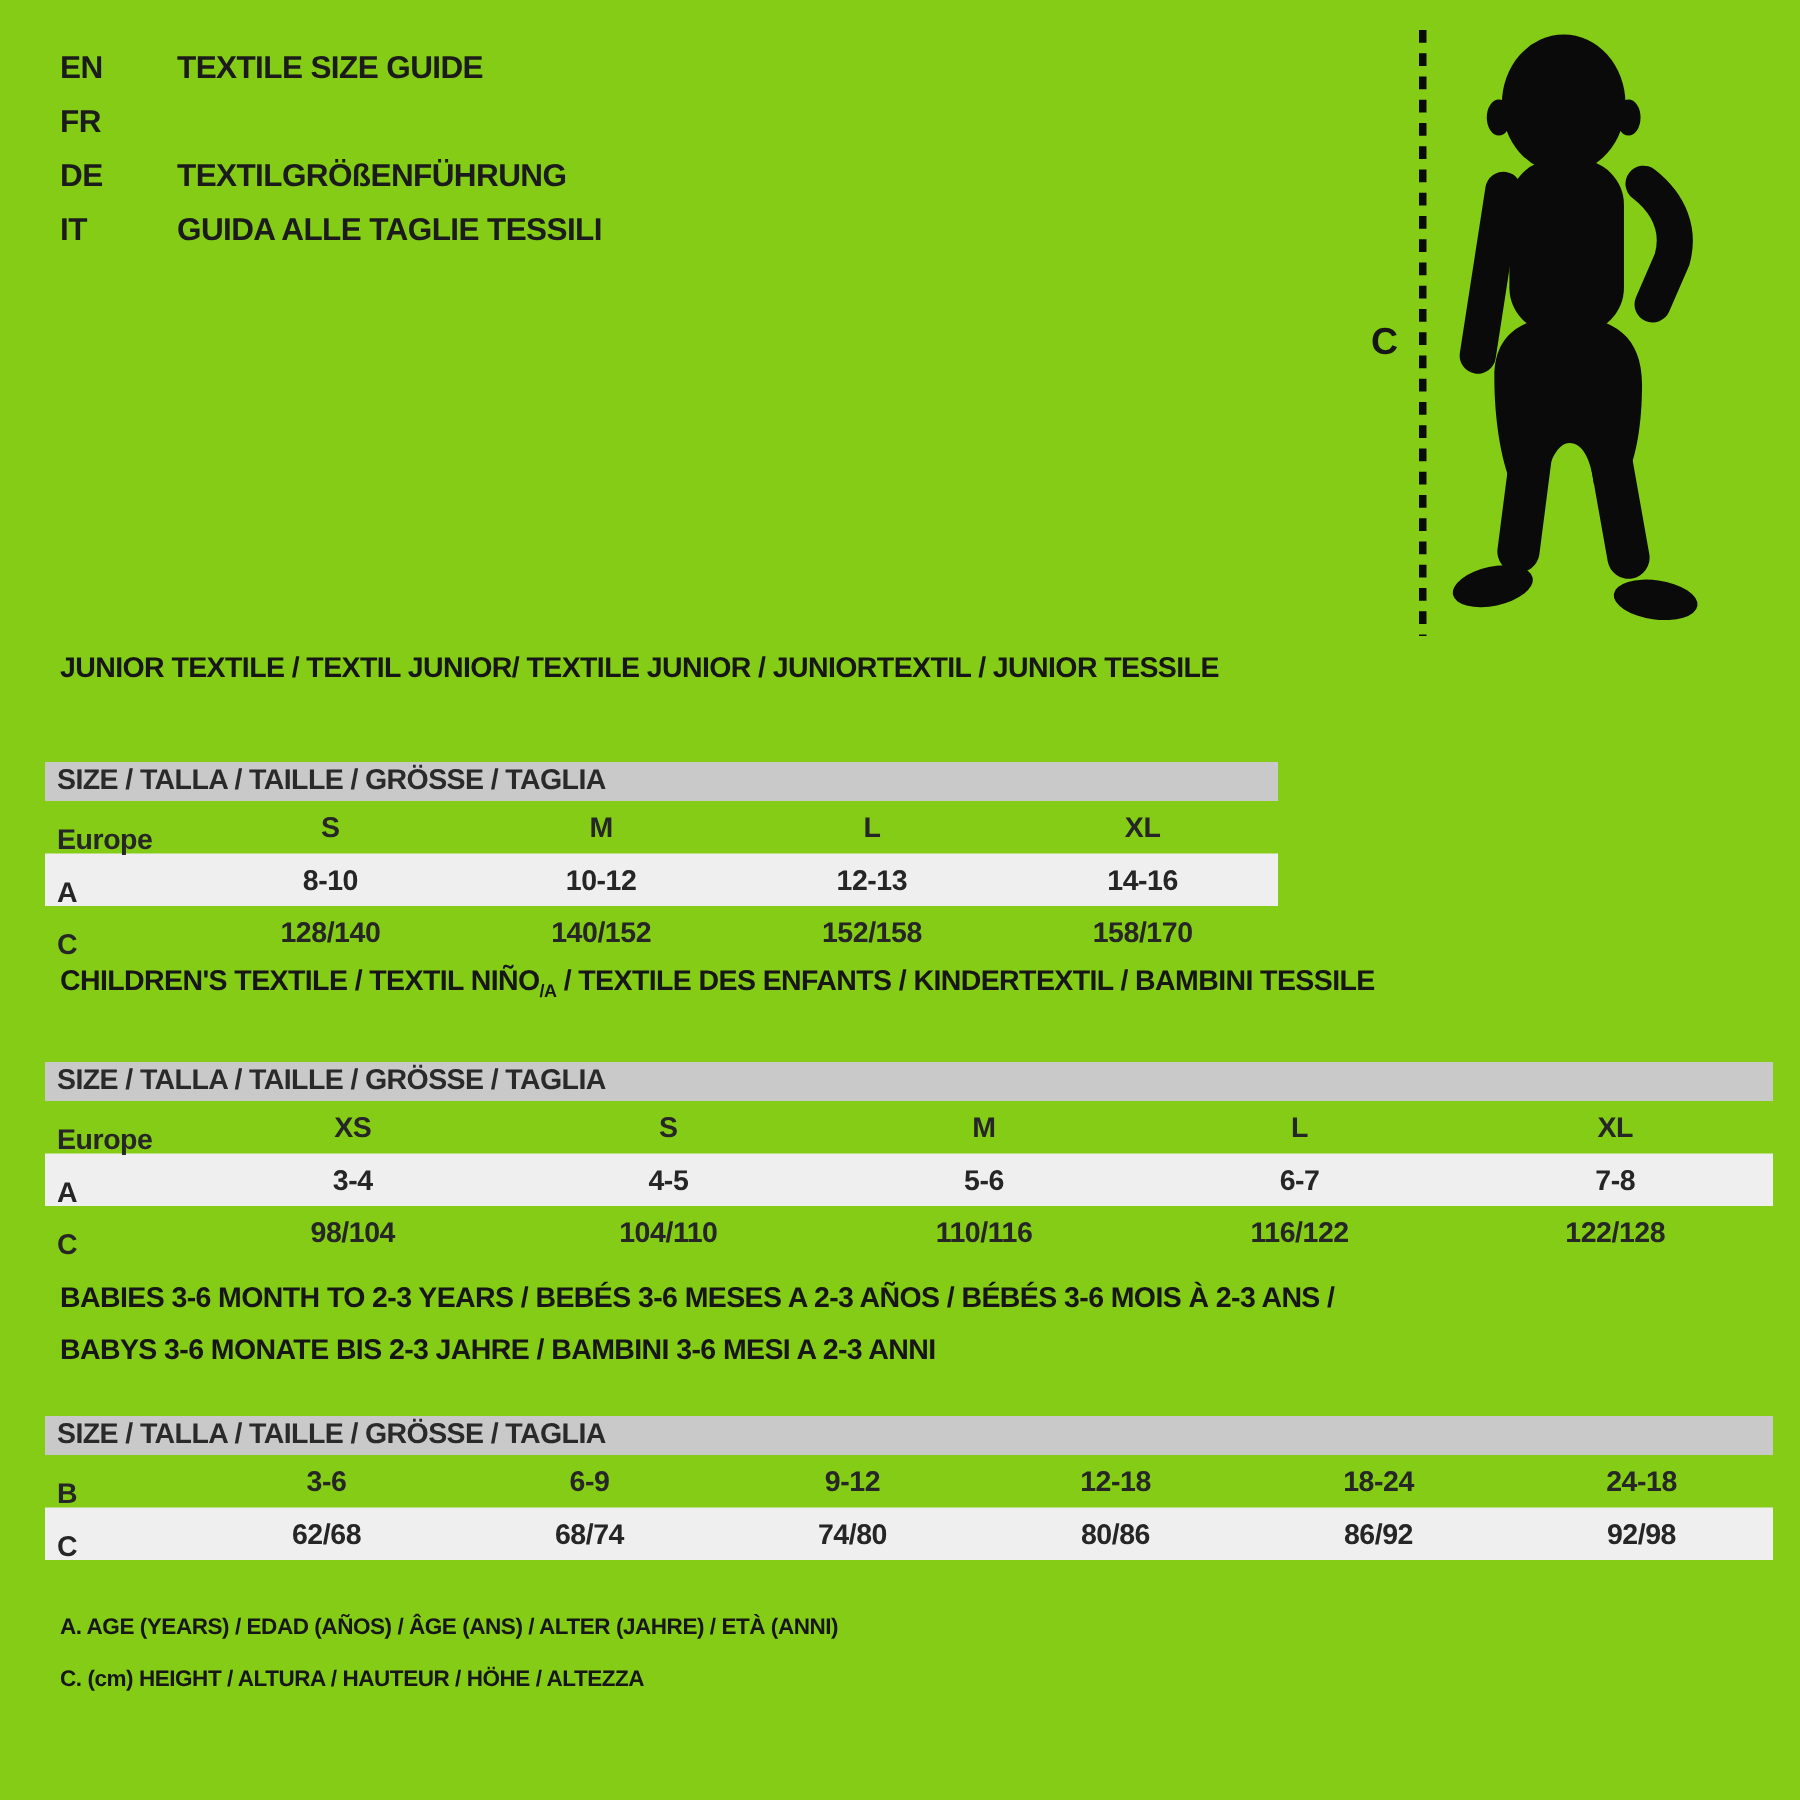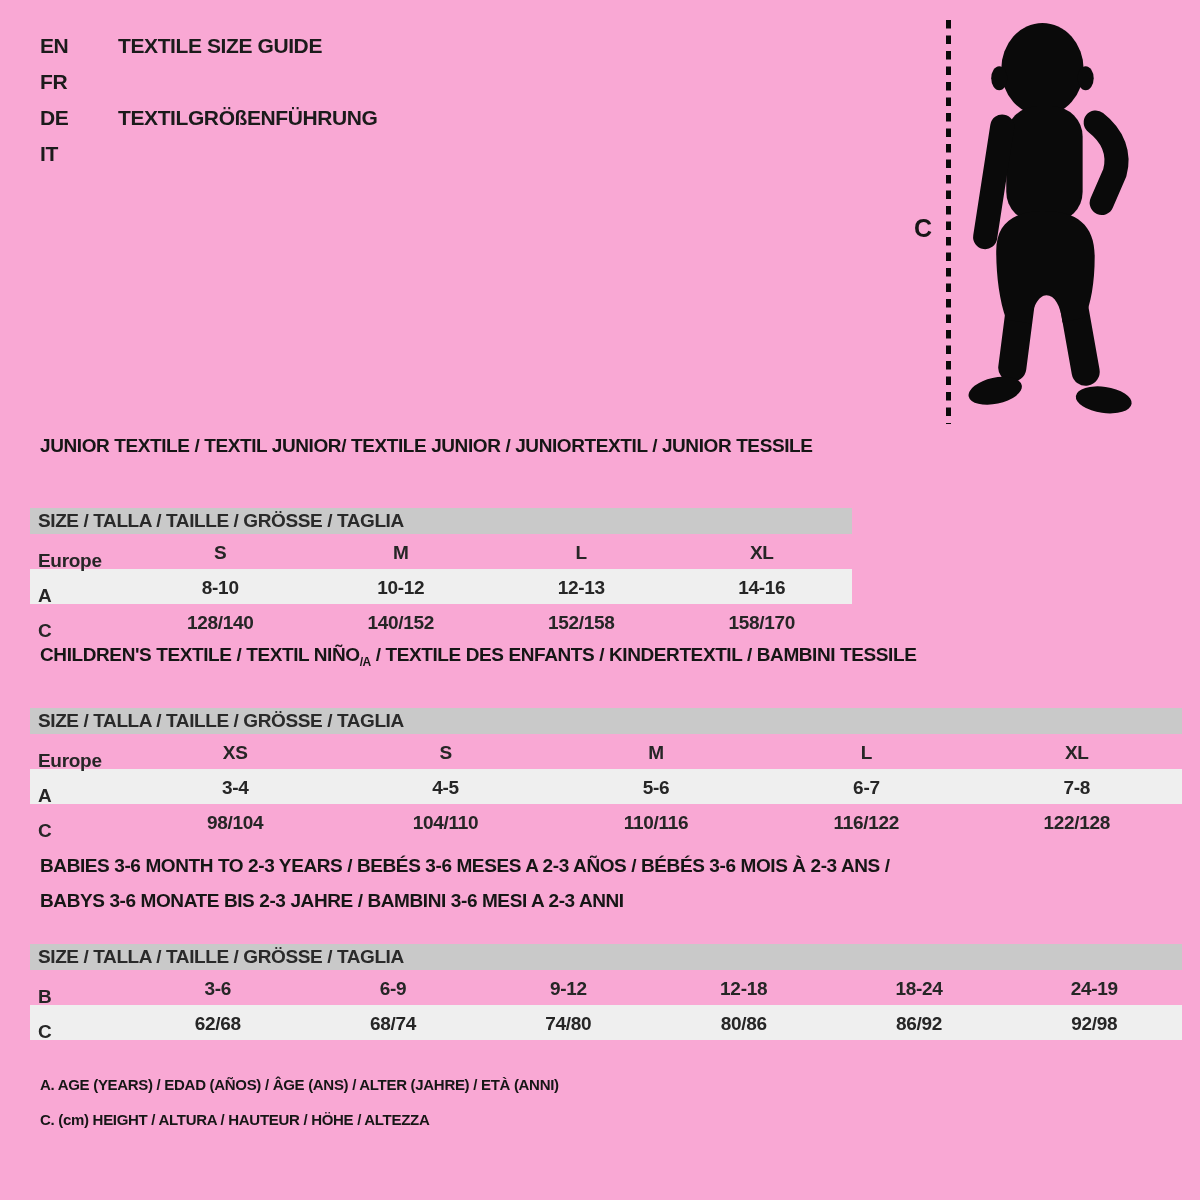--- a/index.html
+++ b/index.html
@@ -1,20 +1,20 @@
 <!DOCTYPE html>
 <html><head>
 <meta charset="utf-8">
 <style>
   html, body { margin: 0; padding: 0; background: #ffffff; }
   .page {
     position: relative;
     width: 1200px;
     height: 1200px;
-    background: #f9a8d4;
+    background: #84cc16;
     font-family: "Liberation Sans", sans-serif;
     color: #1b1b1b;
     overflow: hidden;
   }
 
   
   .langs { position: absolute; left: 40px; top: 28px; }
   .lang-row { display: flex; height: 36px; align-items: center; }
   .lang-code {
     width: 78px; font-weight: bold; font-size: 21px; letter-spacing: -0.4px;
@@ -82,20 +82,21 @@
       </div>
       <div class="lang-row">
         <span class="lang-code">FR</span>
       </div>
       <div class="lang-row">
         <span class="lang-code">DE</span>
         <span class="lang-title">TEXTILGRÖßENFÜHRUNG</span>
       </div>
       <div class="lang-row">
         <span class="lang-code">IT</span>
+        <span class="lang-title">GUIDA ALLE TAGLIE TESSILI</span>
       </div>
     </div>
 
   <div class="figure">
     <span class="c-label">C</span>
     <svg class="dash-line" width="7" height="404">
       <line x1="3.5" y1="0" x2="3.5" y2="404" stroke="#0a0a0a" stroke-width="5" stroke-dasharray="8.5 7"></line>
     </svg>
     <svg class="silhouette" viewBox="0 0 175 410" width="176" height="412">
       <g fill="#0a0a0a">
@@ -184,21 +185,21 @@
     </div>
   <div class="size-table" id="babies-table">
       <div class="size-bar" style="background: rgb(201, 201, 201);">SIZE / TALLA / TAILLE / GRÖSSE / TAGLIA</div>
       <div class="trow" style="grid-template-columns: 100px repeat(6, 1fr);">
         <span class="rlabel">B</span>
         <span class="cell">3-6</span>
         <span class="cell">6-9</span>
         <span class="cell">9-12</span>
         <span class="cell">12-18</span>
         <span class="cell">18-24</span>
-        <span class="cell">24-19</span>
+        <span class="cell">24-18</span>
       </div>
       <div class="trow" style="background: rgb(239, 239, 239); grid-template-columns: 100px repeat(6, 1fr);">
         <span class="rlabel">C</span>
         <span class="cell">62/68</span>
         <span class="cell">68/74</span>
         <span class="cell">74/80</span>
         <span class="cell">80/86</span>
         <span class="cell">86/92</span>
         <span class="cell">92/98</span>
       </div>

